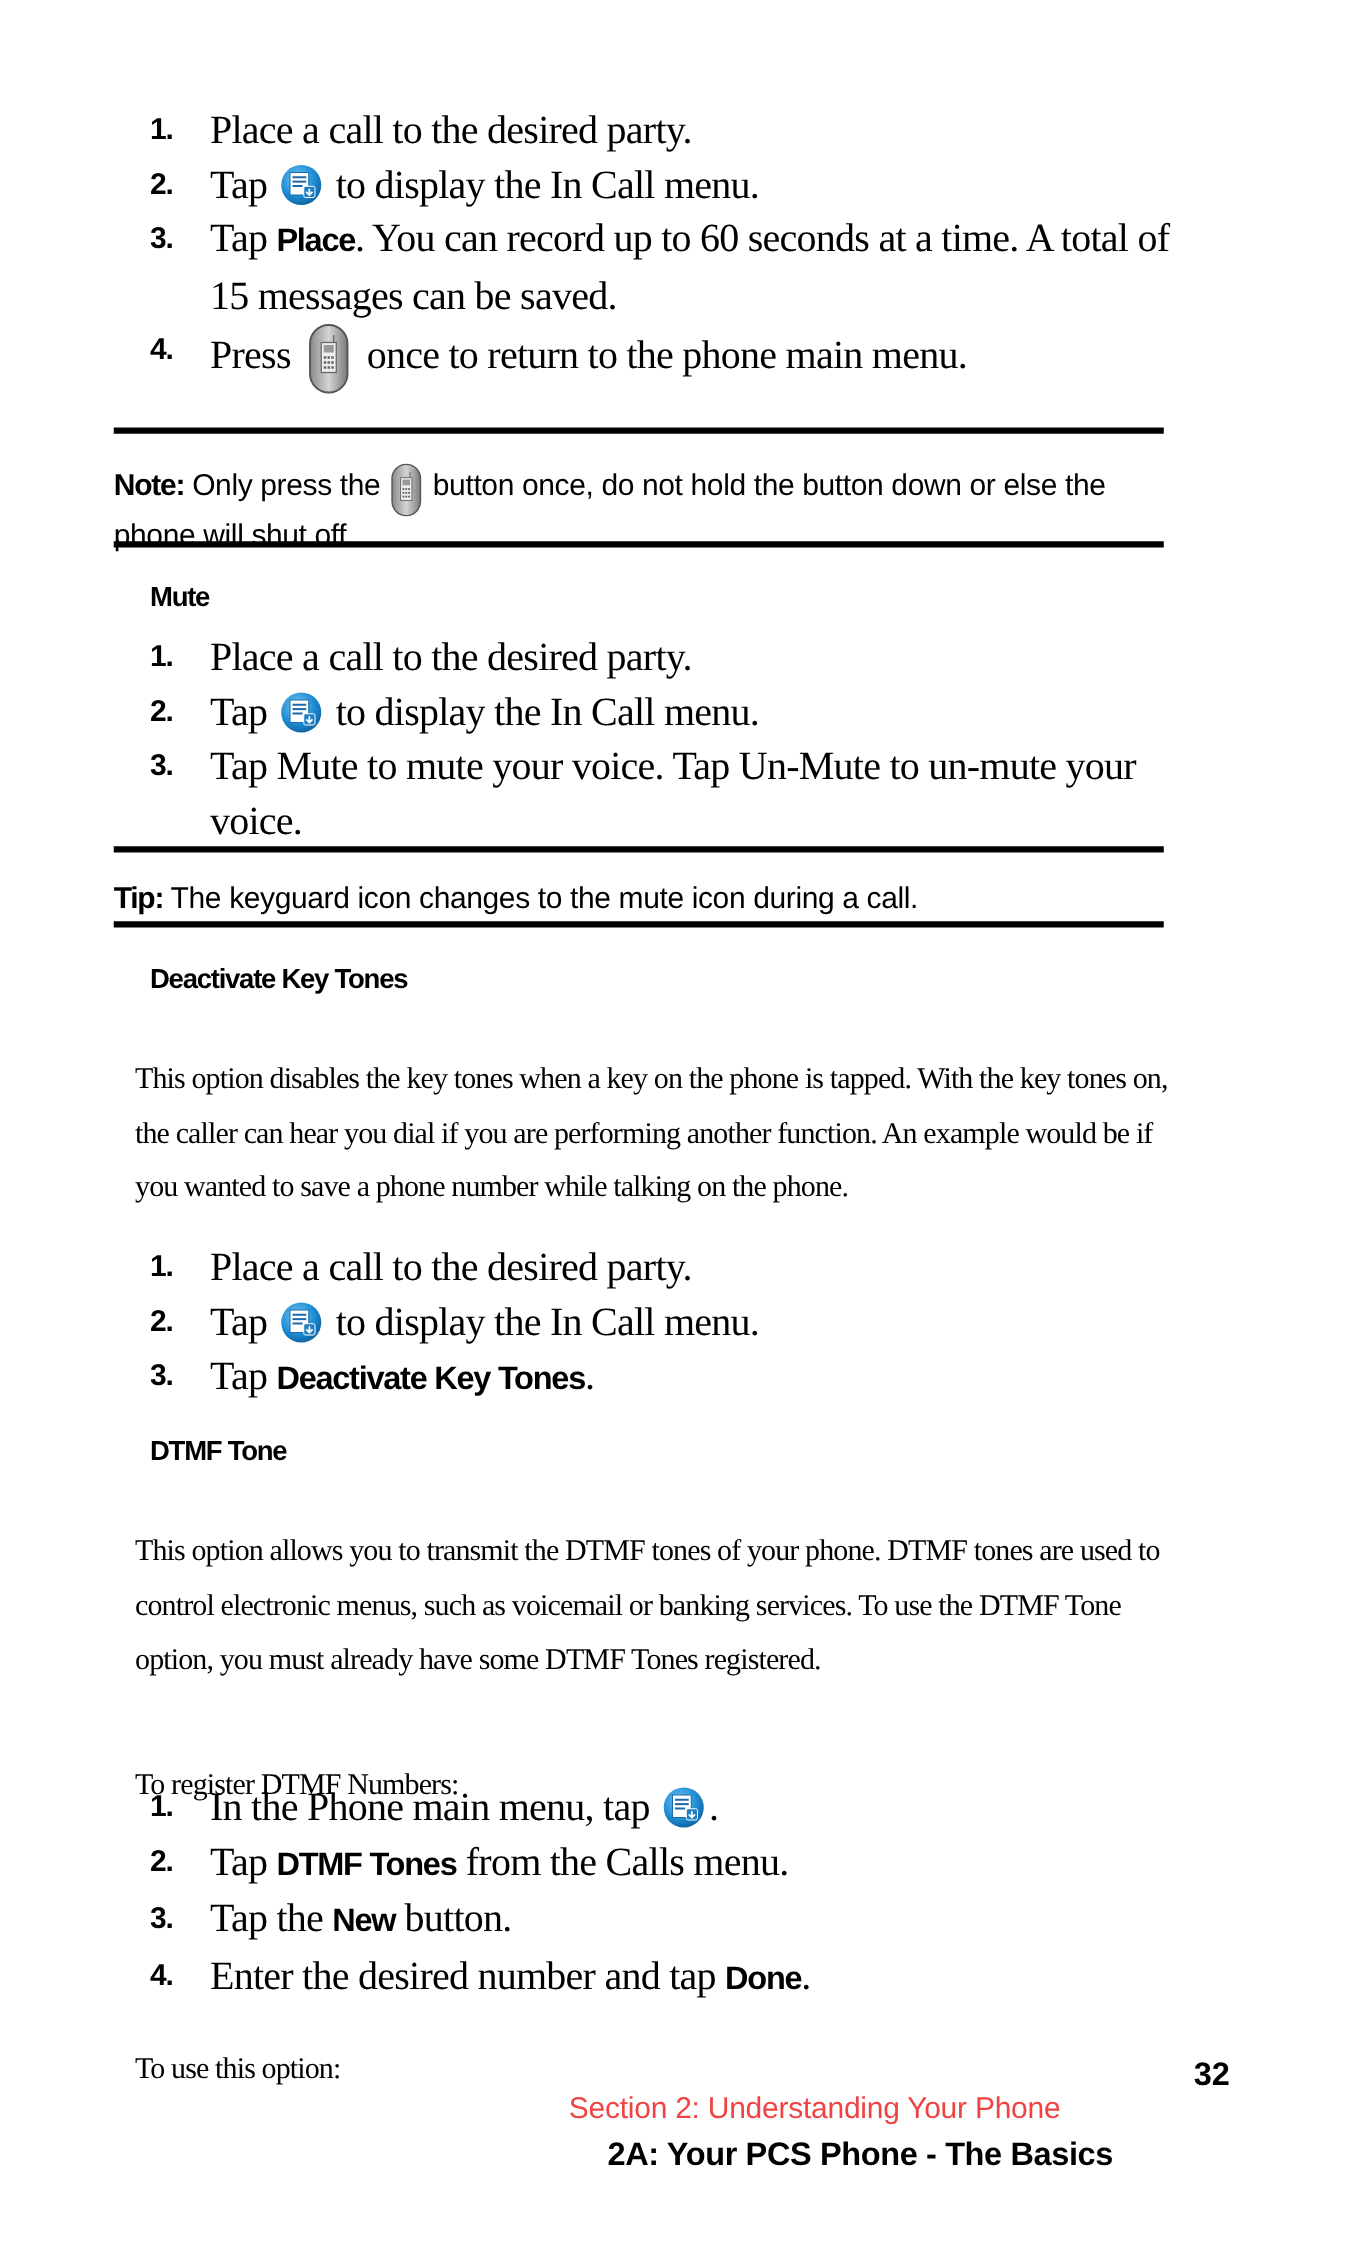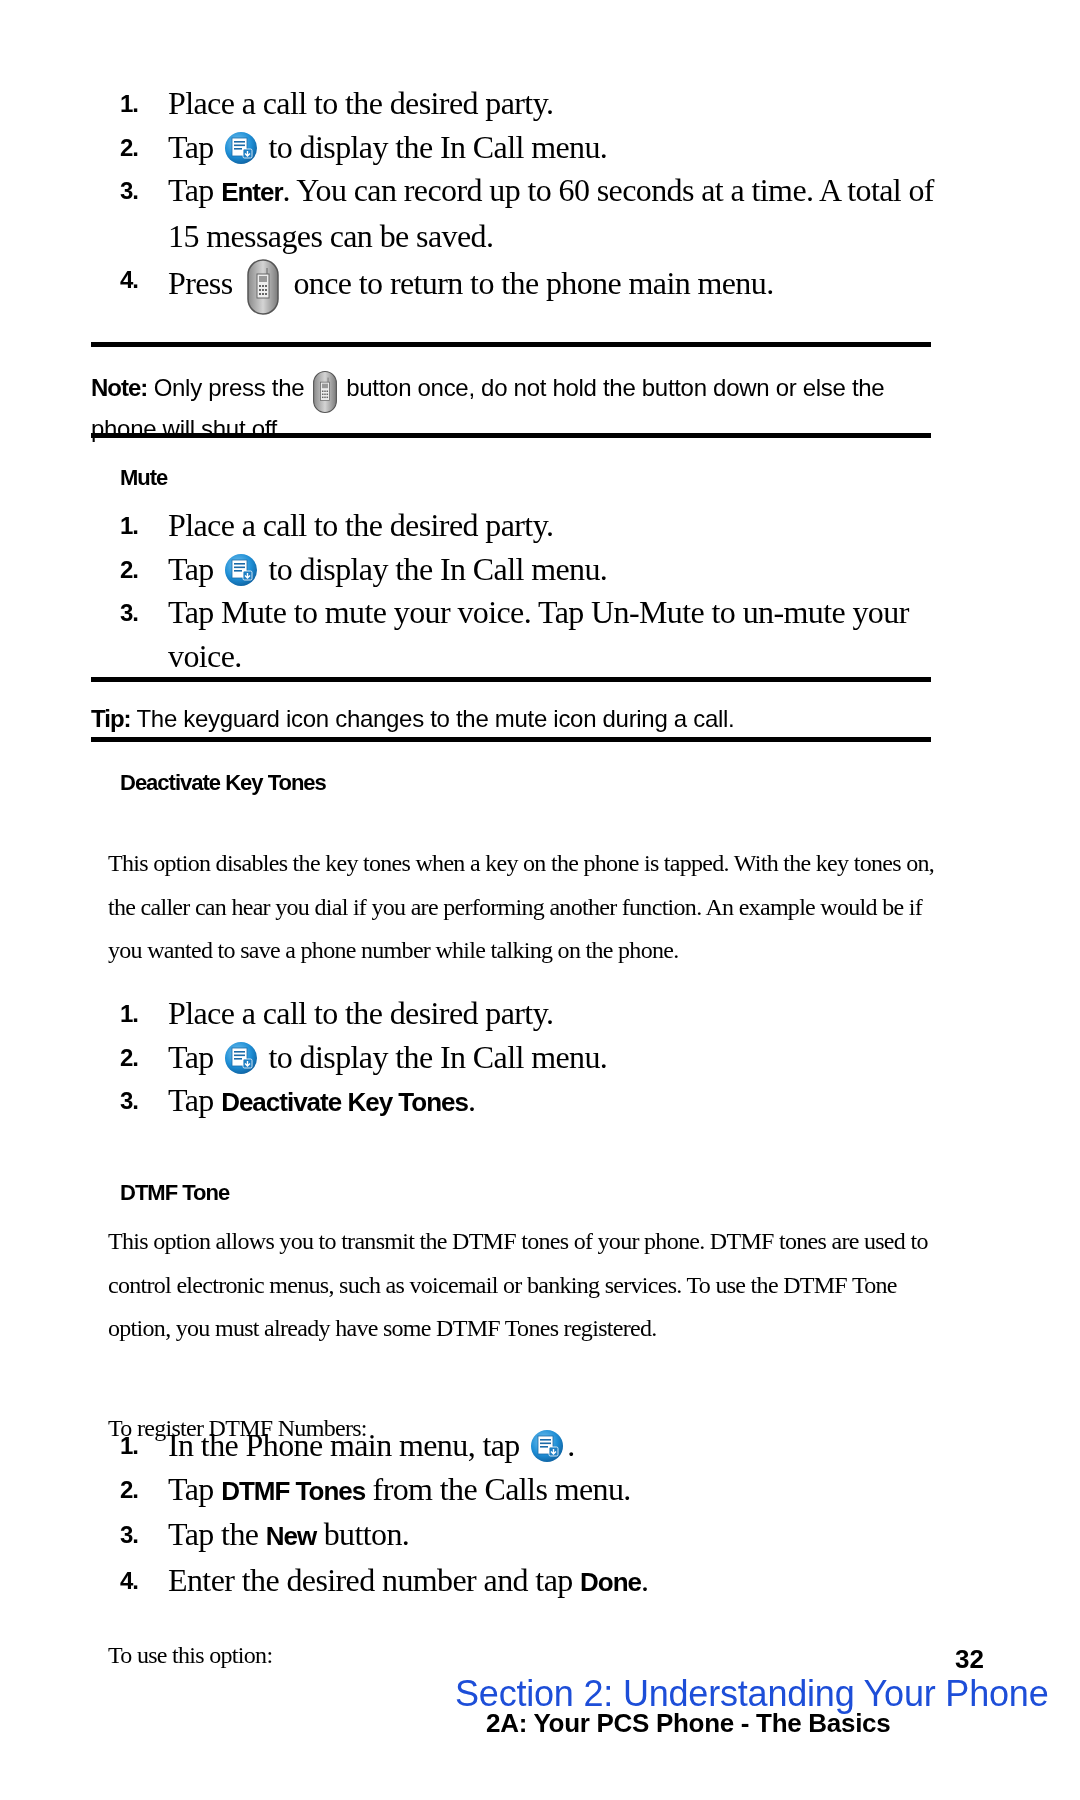--- a/index.html
+++ b/index.html
@@ -15,21 +15,21 @@
   .rule { position:absolute; left:91px; width:840px; height:5px; background:#000; }
   .note { position:absolute; left:91px; width:850px; font-size:24px; line-height:30px; letter-spacing:-0.3px;margin-top:18px; }
   .note b { font-weight:bold; letter-spacing:-1px; }
 
   .h3 { position:absolute; left:120px; font-family:"Liberation Sans","DejaVu Sans",sans-serif; font-weight:bold; font-size:22px; letter-spacing:-1px; }
   .para { position:absolute; left:108px; width:830px; font-size:24px; line-height:43.5px; letter-spacing:-0.7px;margin-top:28px; }
 
   .icon-menu { display:inline-block; width:34px; height:34px; vertical-align:-7px; margin:0 3px; }
   .icon-phone { display:inline-block; width:34px; height:58px; vertical-align:-22px; margin:0 6px; }
   .icon-phone-sm { display:inline-block; width:26px; height:44px; vertical-align:-18px; margin:0 8px; }
-  .f1 { position:absolute; left:455px; top:1673px; font-family:"Liberation Sans","DejaVu Sans",sans-serif; font-size:36px; color:#1d4ed8; letter-spacing:-0.2px; }
+  .f1 { position:absolute; left:455px; top:1673px; font-family:"Liberation Sans","DejaVu Sans",sans-serif; font-size:24px; color:#ef4444; letter-spacing:-0.2px; }
   .f2 { position:absolute; left:486px; top:1708px; font-family:"Liberation Sans","DejaVu Sans",sans-serif; font-weight:bold; font-size:26px; letter-spacing:-0.3px;text-align:center; }
   .f3 { position:absolute; left:955px; top:1644px; font-family:"Liberation Sans","DejaVu Sans",sans-serif; font-weight:bold; font-size:26px; }
 </style>
 </head>
 <body>
 
 <svg width="0" height="0" style="position:absolute">
   <defs>
     <radialGradient id="gBlue" cx="40%" cy="35%" r="70%">
       <stop offset="0" stop-color="#7cc6f0"></stop>
@@ -76,21 +76,21 @@
   <div class="li">
     <span class="num">2.</span>
     <span>Tap</span>
     <svg class="icon-menu">
         <use href="#sym-menu"></use>
       </svg>
     <span>to display the In Call menu.</span>
   </div>
   <div class="li">
     <span class="num">3.</span>
-    <span>Tap </span><b>Enter</b><span>. You can record up to 60 seconds at a time. A total of 15 messages can be saved.</span>
+    <span>Tap </span><b>Place</b><span>. You can record up to 60 seconds at a time. A total of 15 messages can be saved.</span>
   </div>
   <div class="li">
     <span class="num">4.</span>
     <span>Press</span>
     <svg class="icon-phone">
         <use href="#sym-phone"></use>
       </svg>
     <span>once to return to the phone main menu.</span>
   </div>
 </div>
@@ -145,21 +145,21 @@
         <use href="#sym-menu"></use>
       </svg>
     <span>to display the In Call menu.</span>
   </div>
   <div class="li">
     <span class="num">3.</span>
     <span>Tap </span><b>Deactivate Key Tones</b><span>.</span>
   </div>
 </div>
 
-<div class="h3" style="top:1148px;margin-top:32px;">DTMF Tone</div>
+<div class="h3" style="top:1148px;">DTMF Tone</div>
 <div class="para serif" style="top:1192px;">This option allows you to transmit the DTMF tones of your phone. DTMF tones are used to control electronic menus, such as voicemail or banking services. To use the DTMF Tone option, you must already have some DTMF Tones registered.</div>
 <div class="para serif" style="top:1379px;">To register DTMF Numbers:</div>
 <div class="ol serif" style="top:1424px;">
   <div class="li">
     <span class="num">1.</span>
     <span>In the Phone main menu, tap</span>
     <svg class="icon-menu">
         <use href="#sym-menu"></use>
       </svg><span>.</span>
   </div>

